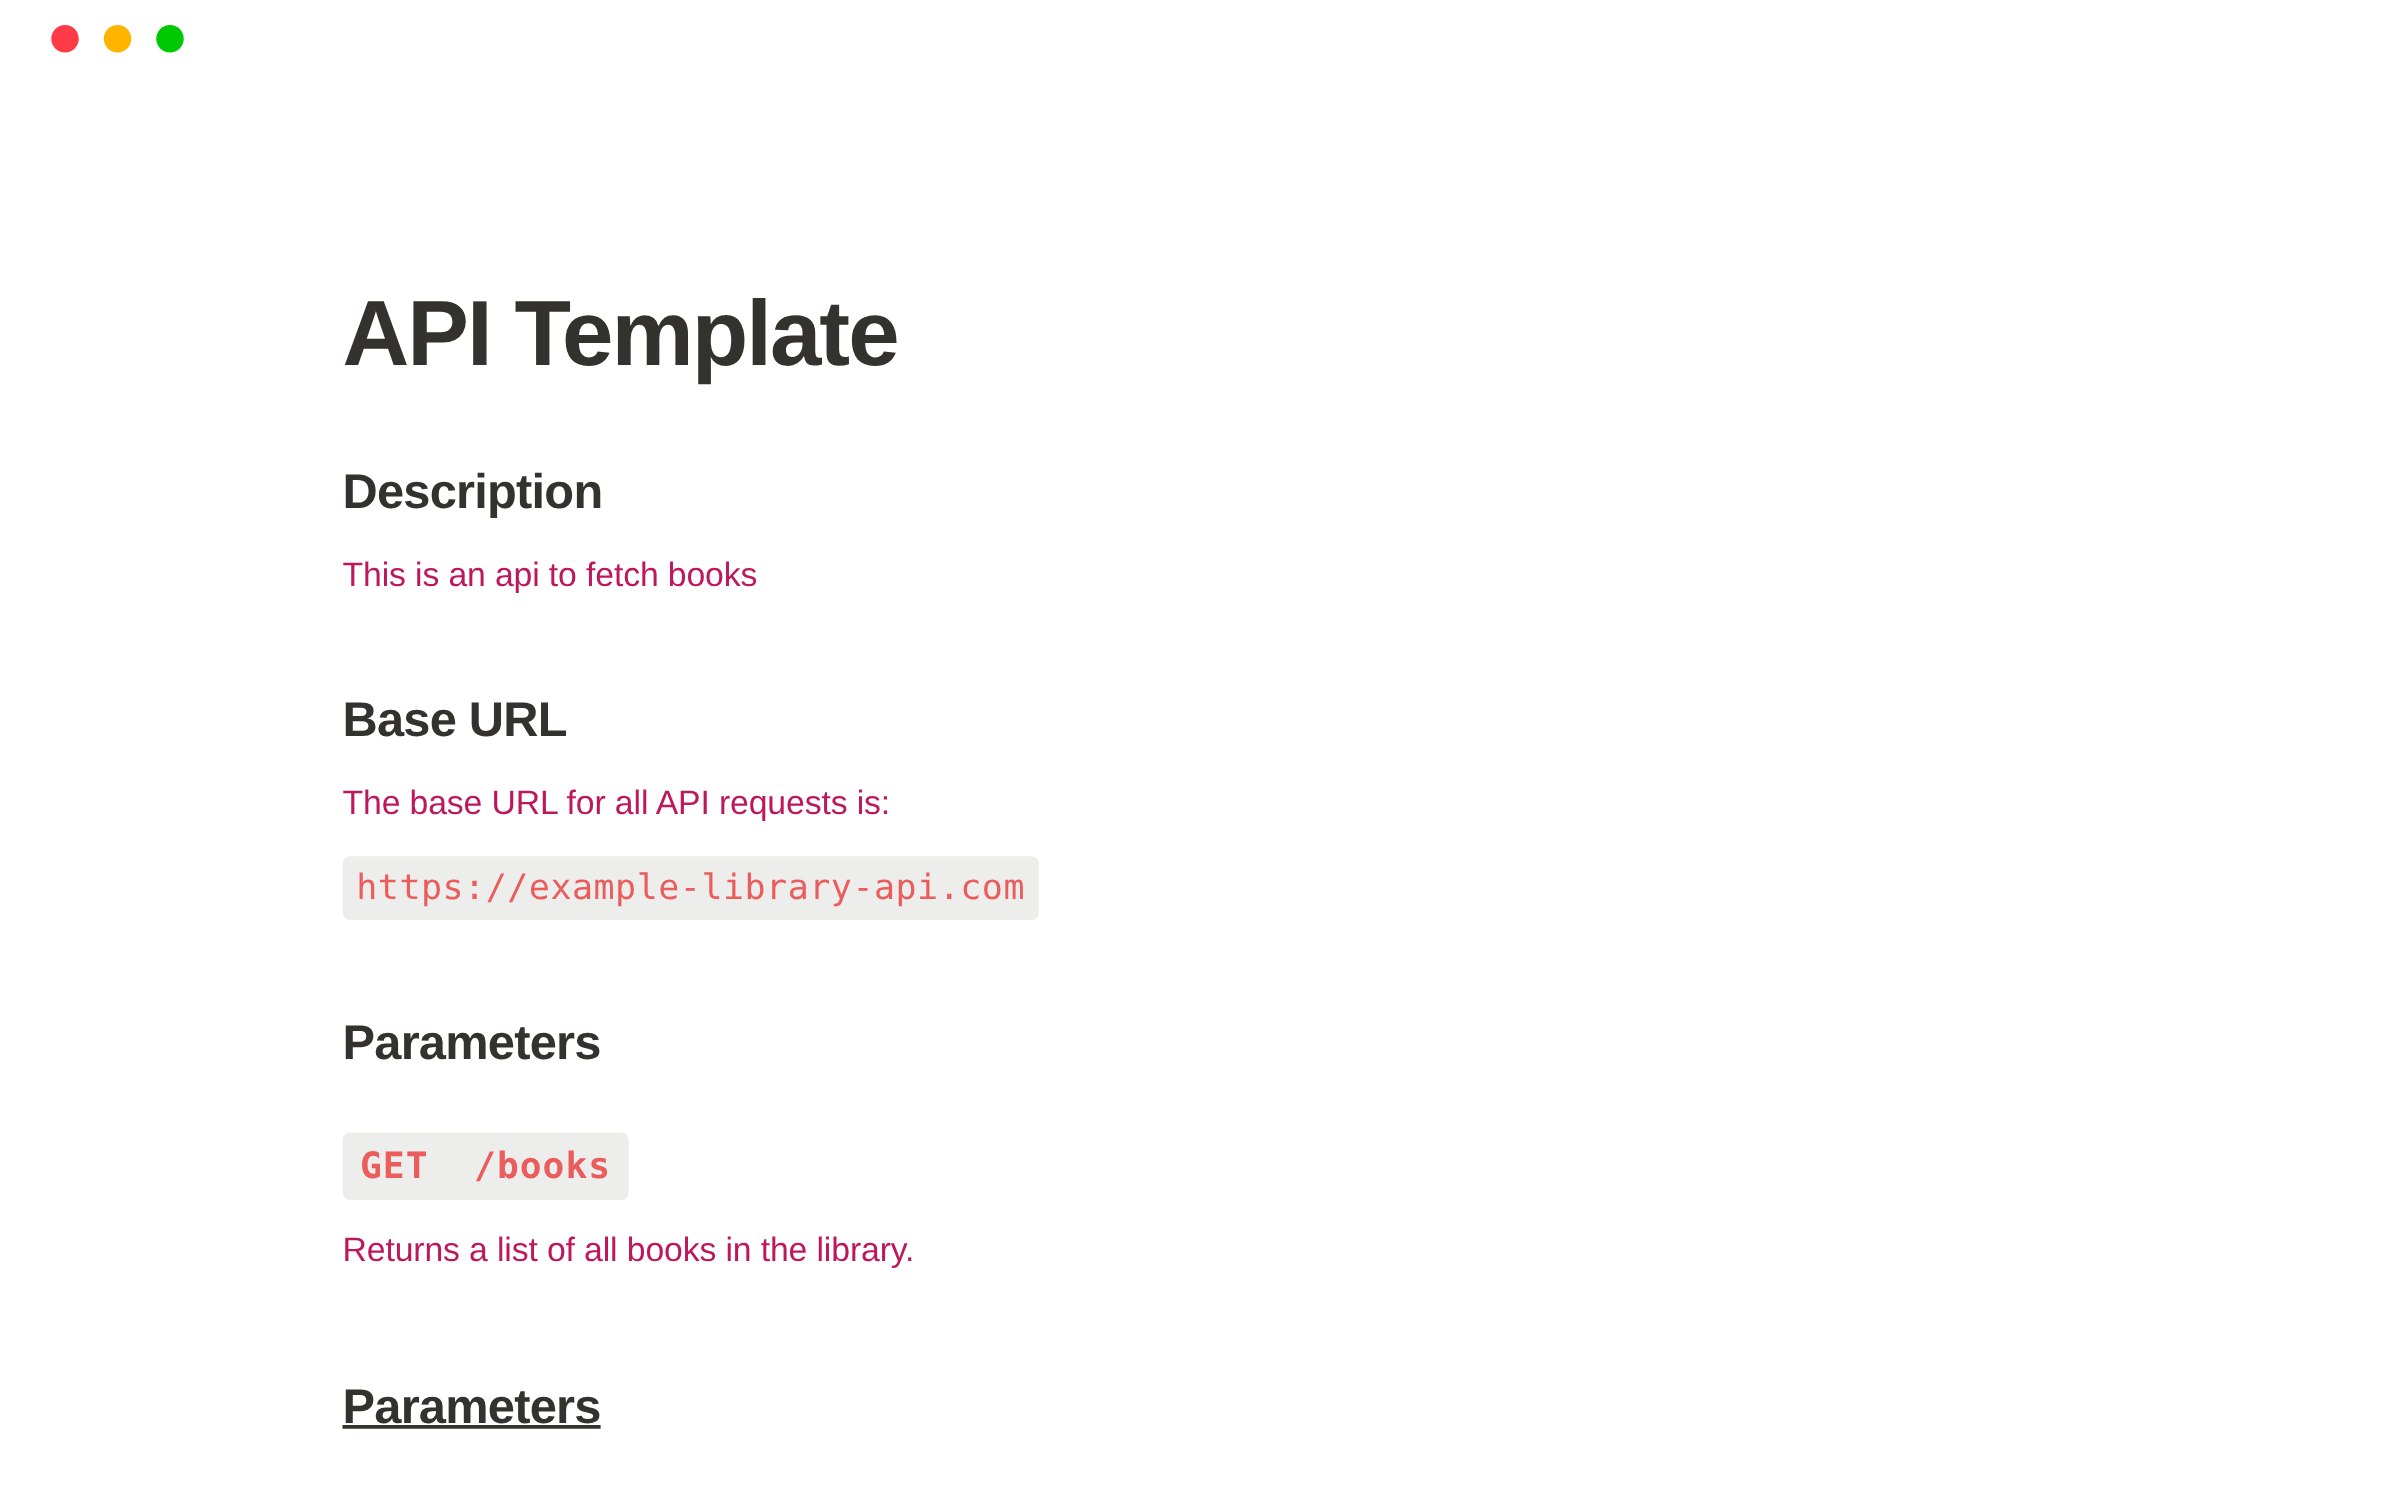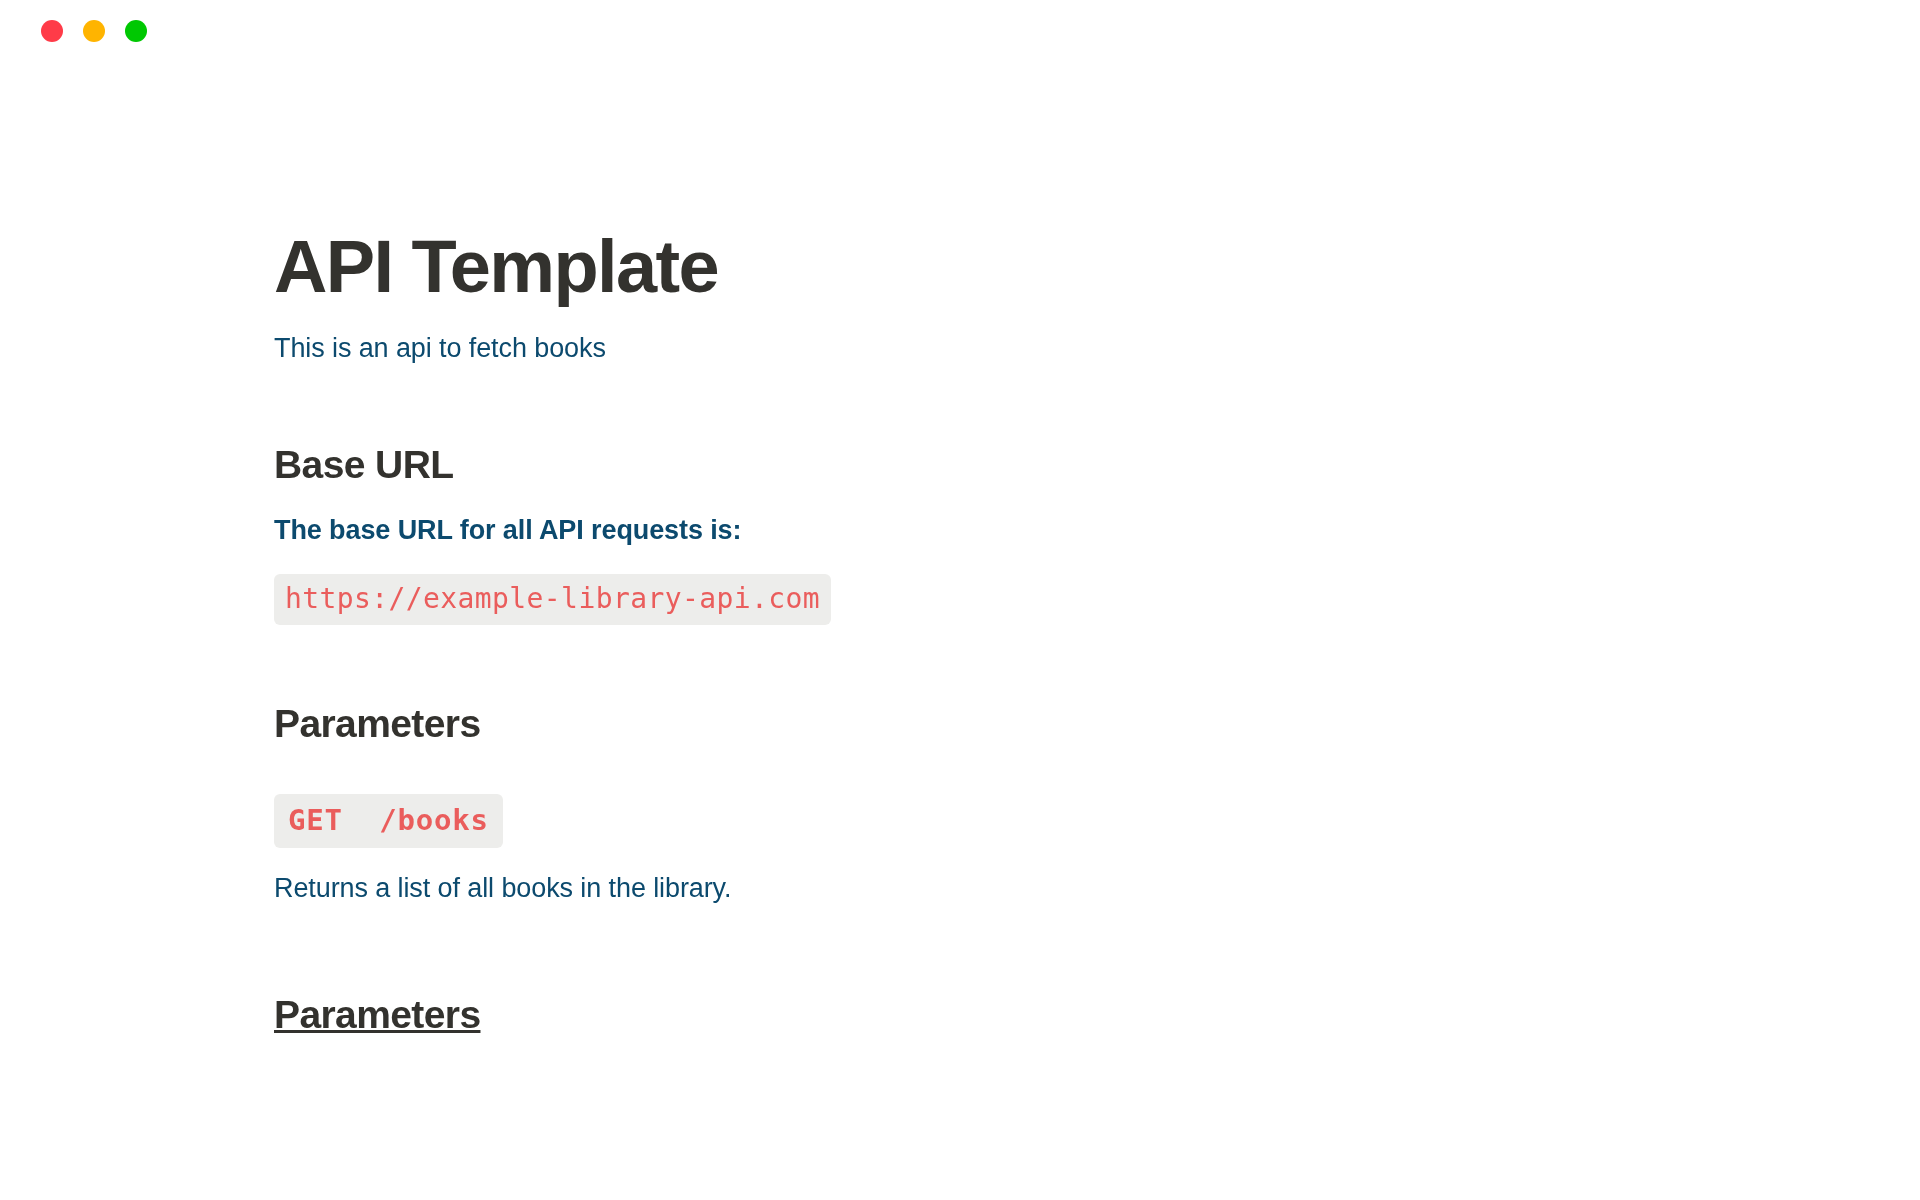--- a/index.html
+++ b/index.html
@@ -93,28 +93,28 @@
     padding: 0;
   }
   .h-desc     { margin-top: 68px; }
   .h-baseurl  { margin-top: 77px; }
   .h-endpoints{ margin-top: 77px; }
   .h-params   { margin-top: 86px; text-decoration: underline; }
 
   .paragraph {
     font-size: 27px;
     font-weight: 400;
-    color: #0c4a6e;
+    color: #be185d;
     line-height: 1.35;
     margin: 0;
     padding: 0;
     letter-spacing: -0.1px;
   }
   .p-desc     { margin-top: 26px; }
-  .p-baseurl  { margin-top: 25px; font-weight: bold; }
+  .p-baseurl  { margin-top: 25px; }
   .p-endpoint { margin-top: 22px; }
 
   
   .code-chip {
     display: inline-block;
     background: #ededeb;
     color: #ea5d5c;
     font-family: "DejaVu Sans Mono", "Liberation Mono", monospace;
     border-radius: 6px;
     white-space: pre;
@@ -151,20 +151,21 @@
       <span class="dot dot-max"></span>
     </div>
   </div>
 
   <div class="doc">
     <div class="doc-inner">
 
       <h1 class="page-title">API Template</h1>
 
       <div class="section">
+        <h2 class="section-heading h-desc">Description</h2>
         <p class="paragraph p-desc">This is an api to fetch books</p>
       </div>
 
       <div class="section">
         <h2 class="section-heading h-baseurl">Base URL</h2>
         <p class="paragraph p-baseurl">The base URL for all API requests is:</p>
         <div class="chip-row">
           <code class="code-chip chip-url">https://example-library-api.com</code>
         </div>
       </div>

